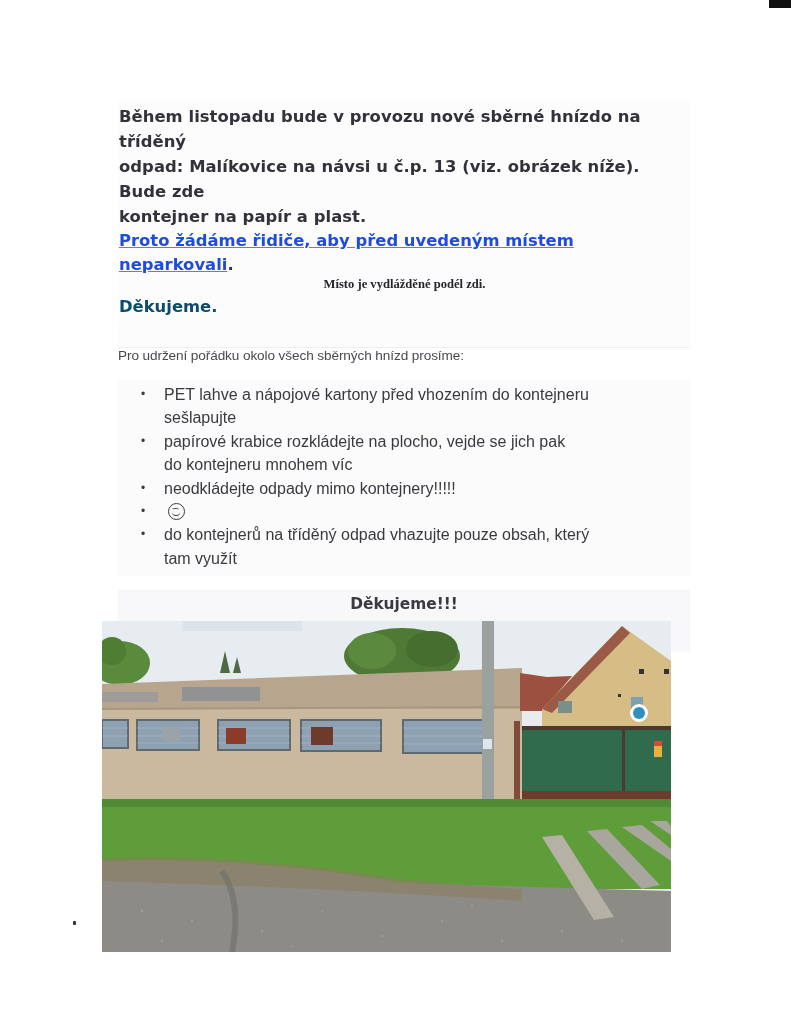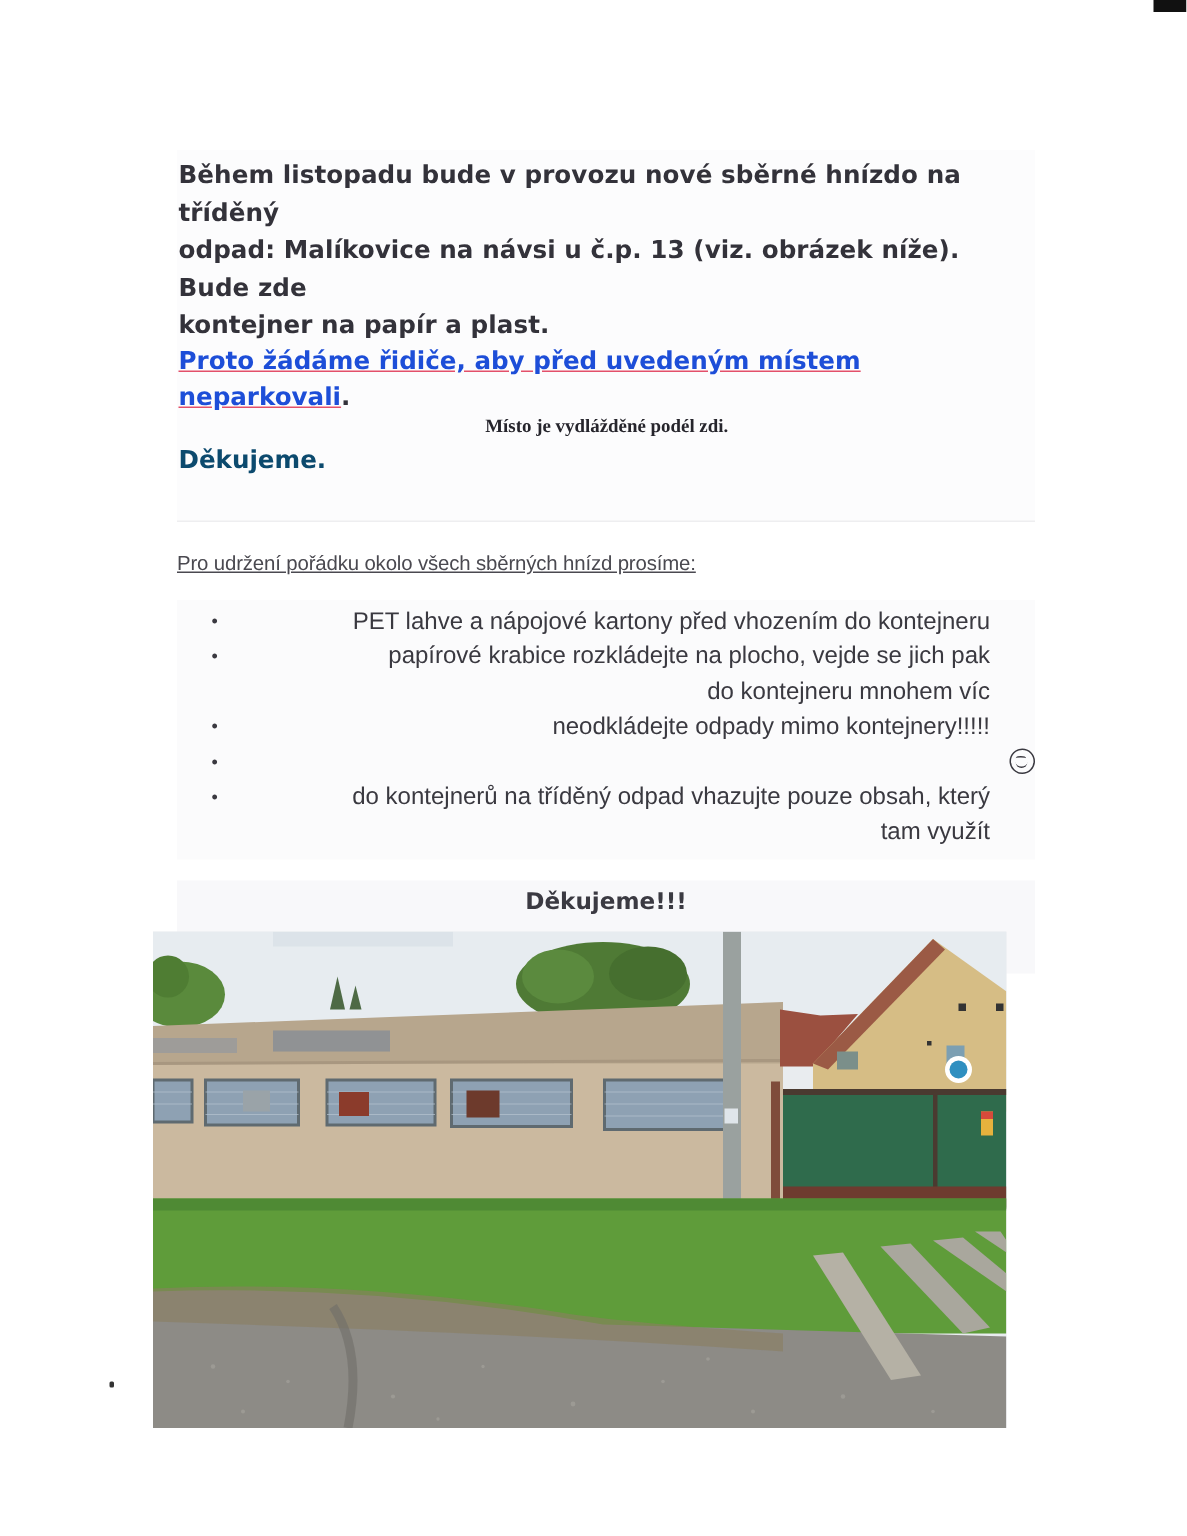--- a/index.html
+++ b/index.html
@@ -40,37 +40,37 @@
       text-align: center; font-weight: bold; font-size: 12.6px;
       color: #26252c; line-height: 17px; margin-top: -1px; padding-left: 0; font-family: Liberation Serif, serif;
     }
     .notice-thanks {
       font-weight: bold; font-size: 16.4px; line-height: 24px;
       color: #0c4a6e; margin-top: 2px; padding-bottom: 18px;
     }
 
     
     .intro {
-      margin-top: 20px; font-size: 13.6px; color: #4a4950;
-      font-family: "Liberation Sans", sans-serif; letter-spacing: -0.1px; text-decoration: underline;
+      font-size: 13.6px; color: #4a4950;
+      font-family: "Liberation Sans", sans-serif; letter-spacing: -0.1px;
     }
     .rules {
       margin-top: 17px; margin-left: 0; width: 572px;
       background: #fbfbfc; padding: 3px 0 6px 0;
     }
     .rule {
       display: flex; align-items: flex-start;
       font-size: 16px; line-height: 23.4px; color: #3a3940;
       font-family: "Liberation Sans", sans-serif;
     }
     .bullet {
       width: 46px; padding-left: 23px; font-size: 12px; color: #3a3940;
       flex: 0 0 46px; line-height: 23.4px;
     }
-    .rule-text { flex: 1; padding-right: 30px; text-align: right; }
+    .rule-text { flex: 1; padding-right: 30px; }
     .smile {
       display: inline-block; width: 17px; height: 17px; border: 1.6px solid #3a3940;
       border-radius: 50%; vertical-align: -3px; margin-left: 4px; position: relative;
     }
     .smile::before {
       content: ""; position: absolute; left: 3px; top: 4px; width: 7px; height: 2px;
       border-top: 1.5px solid #3a3940; border-radius: 50%;
     }
     .smile::after {
       content: ""; position: absolute; left: 3px; top: 7px; width: 8px; height: 4px;
@@ -113,20 +113,21 @@
     <div class="notice-thanks">Děkujeme.</div>
   </section>
 
   <div class="intro">Pro udržení pořádku okolo všech sběrných hnízd prosíme:</div>
 
   <ul class="rules" style="list-style:none;">
     <li class="rule">
       <span class="bullet">•</span>
       <span class="rule-text">
         <span style="display:block">PET lahve a nápojové kartony před vhozením do kontejneru</span>
+        <span style="display:block">sešlapujte</span>
       </span>
     </li>
     <li class="rule">
       <span class="bullet">•</span>
       <span class="rule-text">
         <span style="display:block">papírové krabice rozkládejte na plocho, vejde se jich pak</span>
         <span style="display:block">do kontejneru mnohem víc</span>
       </span>
     </li>
     <li class="rule">

